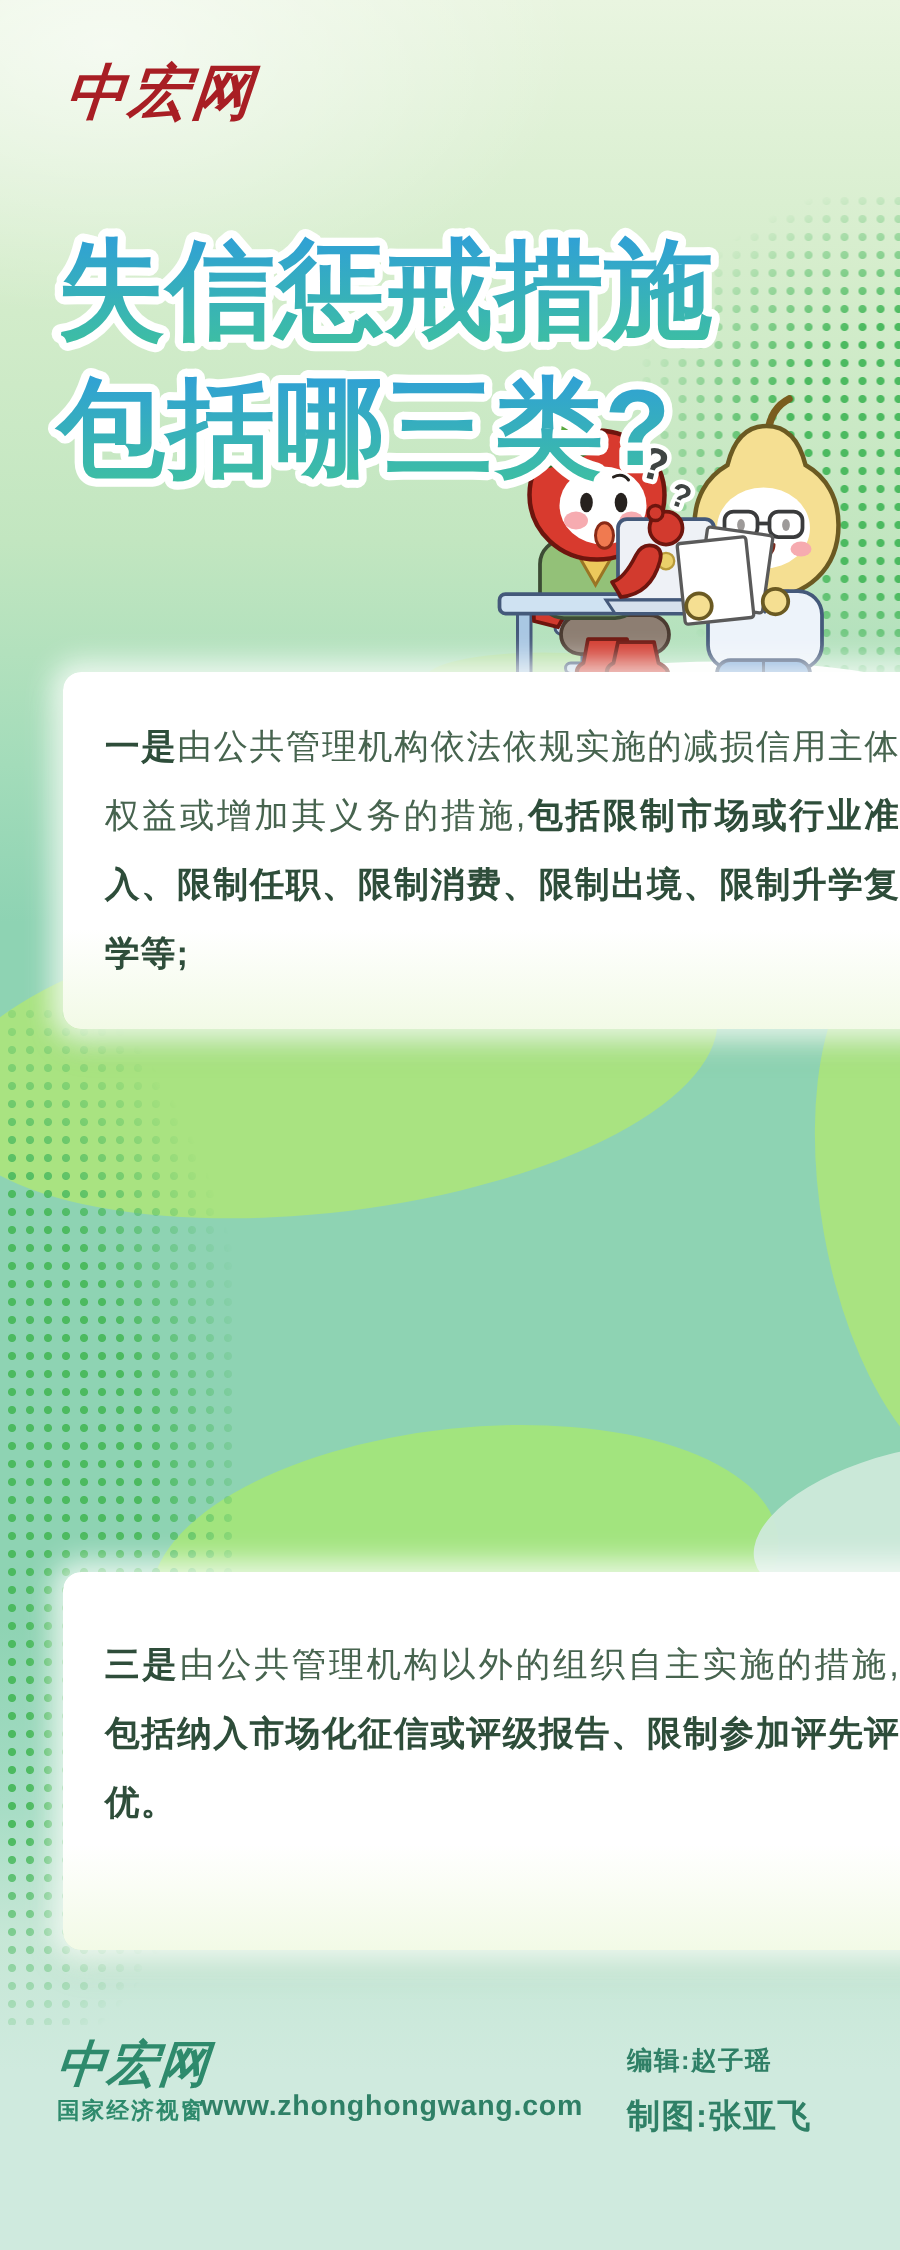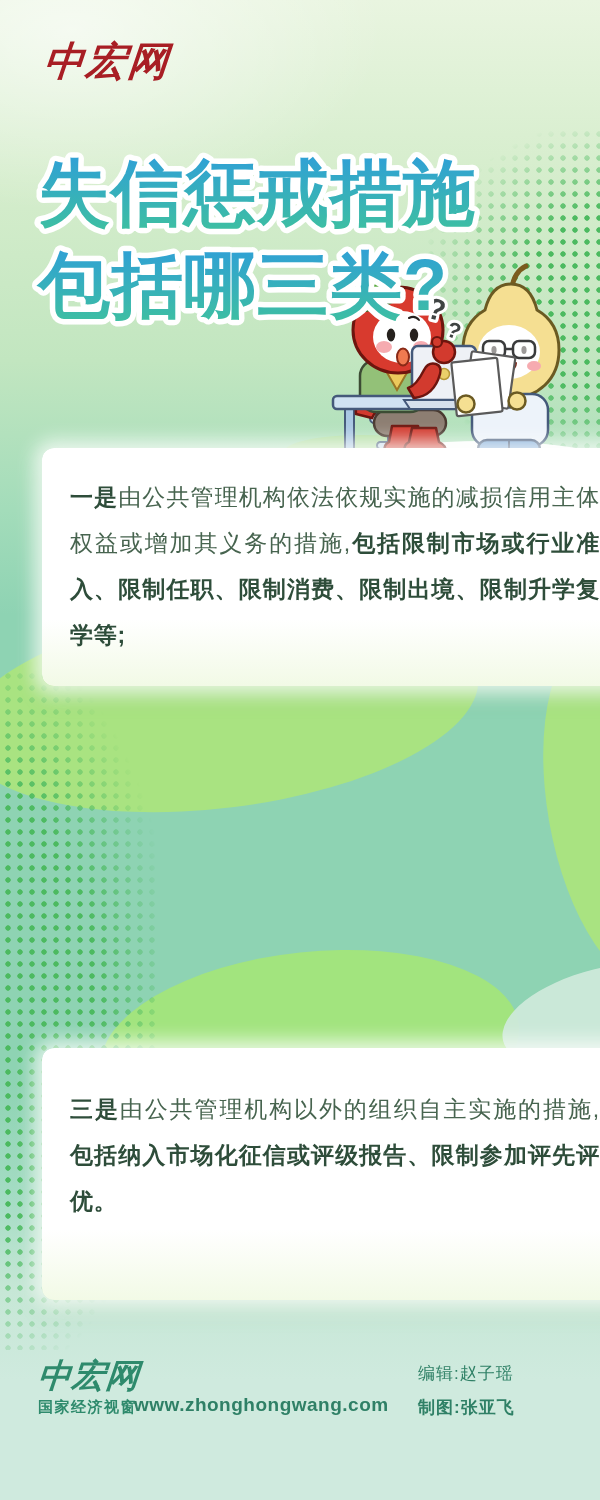--- a/index.html
+++ b/index.html
@@ -51,22 +51,22 @@
   .card .lead,.card .b{font-weight:800;color:#2e4d3a;}
   
   .footer{position:absolute;left:0;top:1340px;width:600px;height:160px;z-index:5;}
   .brand-bottom{position:absolute;left:38px;top:14px;
     font-family:"Liberation Serif","DejaVu Serif",serif;font-style:italic;font-weight:900;
     font-size:33px;color:#2e8a6c;letter-spacing:1px;transform:skewX(-5deg);}
   .brand-sub{position:absolute;left:38px;top:58px;font-size:15px;font-weight:700;
     color:#2e8a6c;letter-spacing:1.5px;}
   .f-org{position:absolute;left:134px;top:20px;font-size:19px;font-weight:700;color:#2f8066;letter-spacing:1px;}
   .f-url{position:absolute;left:134px;top:54px;font-size:19px;font-weight:700;color:#2f8066;letter-spacing:0.5px;}
-  .f-editor{position:absolute;left:418px;top:22px;font-size:17px;font-weight:400;color:#2f8066;letter-spacing:1px;}
-  .f-designer{position:absolute;left:418px;top:56px;font-size:17px;font-weight:700;color:#2f8066;letter-spacing:1px;}
+  .f-editor{position:absolute;left:418px;top:22px;font-size:17px;font-weight:700;color:#2f8066;letter-spacing:1px;}
+  .f-designer{position:absolute;left:418px;top:56px;font-size:22px;font-weight:700;color:#2f8066;letter-spacing:1px;}
 </style>
 </head>
 <body>
 
 <div class="page">
 
   <div class="blob blob-a"></div>
   <div class="blob blob-a2"></div>
   <div class="blob blob-b"></div>
   <div class="blob blob-mint"></div>

